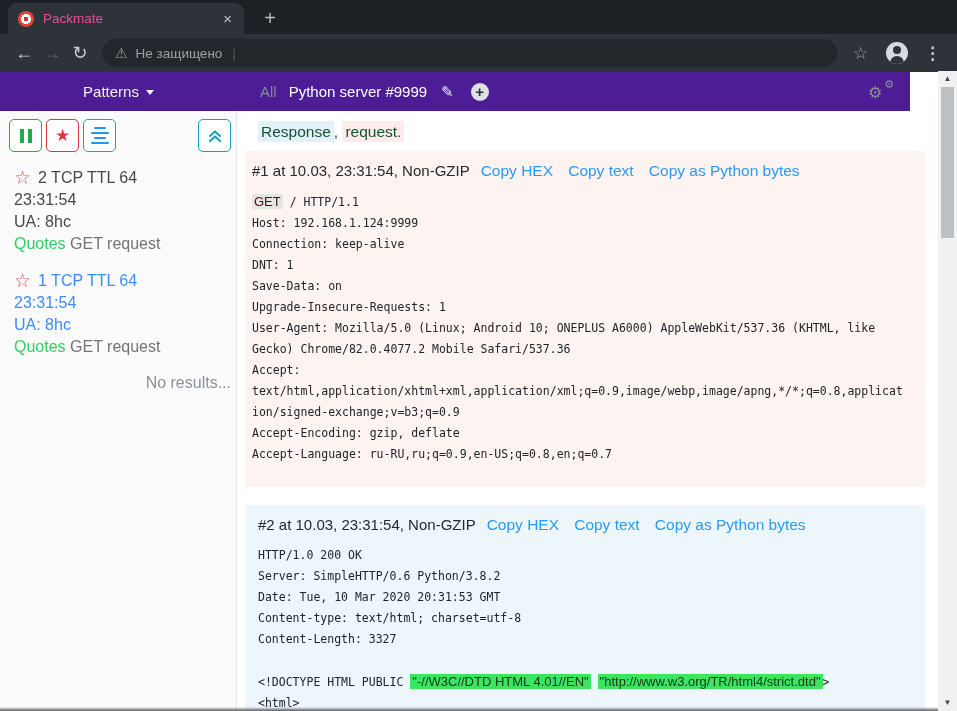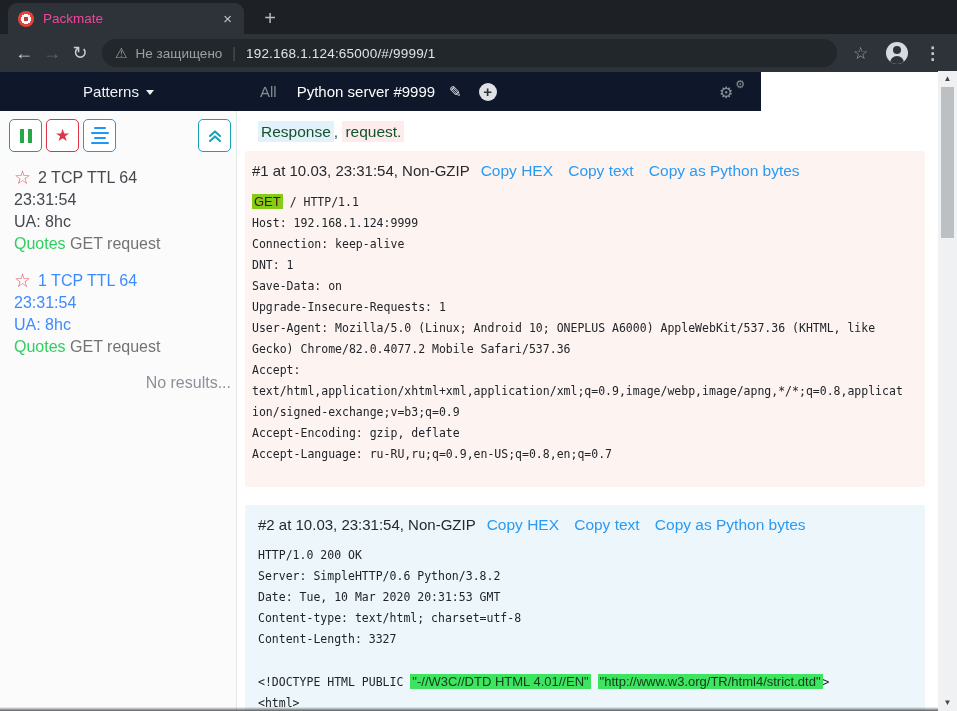--- a/index.html
+++ b/index.html
@@ -40,30 +40,30 @@
   .url { color:#e0e3e6; font-size:13.5px; letter-spacing:.2px; }
   .bookmark-star { margin-left:16px; color:#9aa0a6; font-size:17px; }
   .avatar {
     margin-left:18px; width:22px; height:22px; border-radius:50%; background:#d7dbdf; position:relative; overflow:hidden;
   }
   .avatar::before { content:""; position:absolute; left:7px; top:4px; width:8px; height:8px; border-radius:50%; background:#2e333a; }
   .avatar::after  { content:""; position:absolute; left:4px; top:14px; width:14px; height:9px; border-radius:7px 7px 0 0; background:#2e333a; }
   .menu-dots { margin-left:16px; color:#c7ccd1; font-size:17px; font-weight:bold; }
   
   .app-header {
-    position:absolute; left:0; top:72px; width:761px; height:39px; background:#0f172a;
+    position:absolute; left:0; top:72px; width:910px; height:39px; background:#4c1d95;
     display:flex; align-items:center; color:#eef0f2; font-size:15px;
   }
   .patterns-dd { width:237px; text-align:center; color:#f0f2f3; }
   .caret-down {
     display:inline-block; margin-left:7px; vertical-align:2px;
     border-left:4.5px solid transparent; border-right:4.5px solid transparent; border-top:5px solid #f0f2f3;
   }
   .ptab-all { margin-left:23px; color:#868c93; }
-  .ptab-cur { margin-left:20px; color:#fdfdfe; }
+  .ptab-cur { margin-left:12px; color:#fdfdfe; }
   .pencil { margin-left:14px; color:#e8eaec; font-size:15px; }
   .plus-circle {
     margin-left:17px; width:18px; height:18px; border-radius:50%; background:#dfe2e5;
     color:#2c3136; font-size:15px; font-weight:bold; line-height:17px; text-align:center;
   }
   .gears { margin-left:auto; margin-right:16px; color:#8b9197; position:relative; width:26px; height:22px; }
   .gears .g1 { position:absolute; left:0; top:2px; font-size:16px; }
   .gears .g2 { position:absolute; right:0; top:-3px; font-size:11px; }
   
   .content { position:absolute; left:0; top:111px; width:957px; height:600px; display:flex; background:#fff; }
@@ -100,21 +100,21 @@
   .card.request  { background:#fdf3f1;padding-left:7px; }
   .card.response { background:#edf6fb; }
   .card-head { display:flex; align-items:baseline; font-size:15px; color:#26292d; line-height:20px; }
   .card-head .links a { color:#2b9af3; text-decoration:none; margin-left:11px; font-size:15.5px; }
   .card pre {
     margin:10px 0 0; width:652px;
     font-family:"DejaVu Sans Mono", monospace; font-size:11.5px; line-height:21px; color:#212529;
     white-space:pre-wrap; overflow-wrap:break-word; word-break:break-word;
   }
   .hl { font-family:"Liberation Sans", sans-serif; font-size:13px; padding:0 2px; }
-  .hl-red   { background:#84cc16; color:#4d100c; }
+  .hl-red   { background:#e5e5e5; color:#4d100c; }
   .hl-green { background:#3ce45f; color:#17381d; }
   
   .scrollbar {
     position:absolute; right:0; top:71px; width:19px; height:640px; background:#f0f1f2;
   }
   .sb-arrow { position:absolute; left:0; width:19px; height:16px; text-align:center; font-size:8px; line-height:16px; color:#41464b; }
   .sb-arrow.up { top:0; }
   .sb-arrow.down { bottom:0; }
   .sb-thumb { position:absolute; left:3px; top:16px; width:13px; height:151px; background:#bdc0c3; }
   .bottom-shade { position:absolute; left:0; bottom:0; width:938px; height:4px;
@@ -134,21 +134,20 @@
 </div>
 
 <div class="toolbar">
   <span class="nav-ico">←</span>
   <span class="nav-ico fwd">→</span>
   <span class="nav-ico">↻</span>
   <div class="addressbar">
     <span class="sec-warn">⚠</span>
     <span class="sec-text">Не защищено</span>
     <span class="addr-div">|</span>
-    <span class="url">192.168.1.124:65000/#/9999/1</span>
   </div>
   <span class="bookmark-star">☆</span>
   <span class="avatar"></span>
   <span class="menu-dots">⋮</span>
 </div>
 
 <div class="app-header">
   <div class="patterns-dd">
     <span>Patterns</span><span class="caret-down"></span>
   </div>

